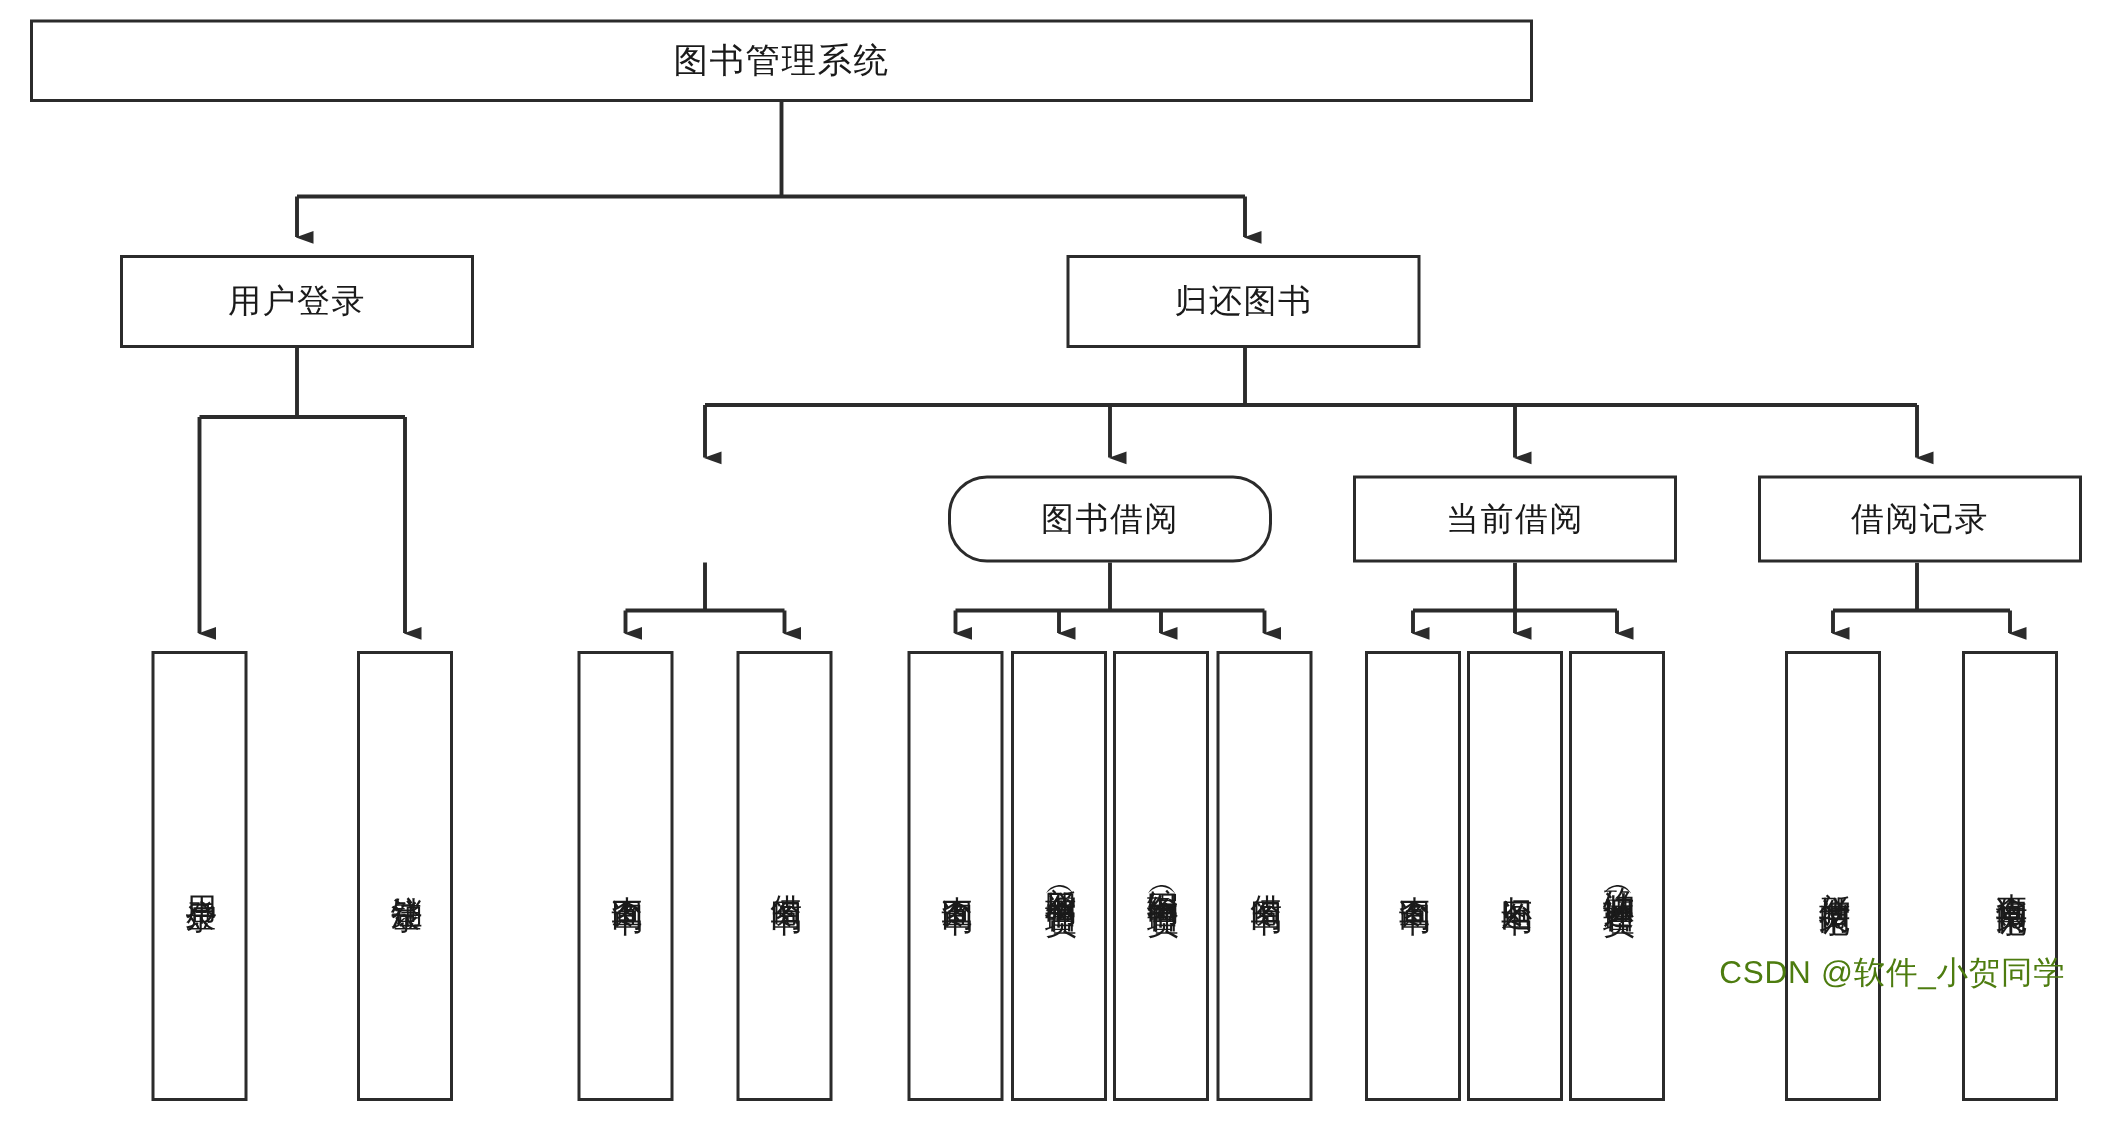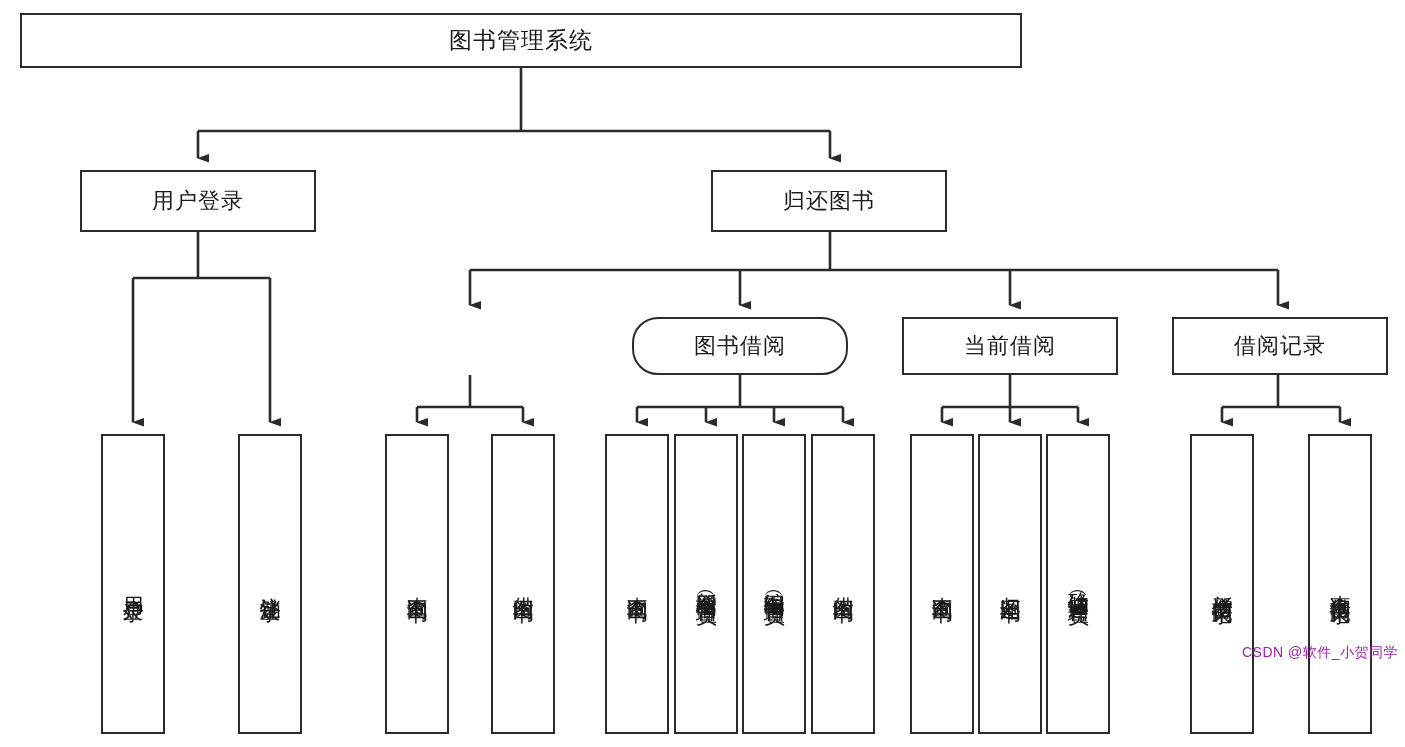--- a/index.html
+++ b/index.html
@@ -12,22 +12,22 @@
         border:2.5px solid #2b2b2b;display:flex;align-items:center;
         justify-content:center;color:#1a1a1a;}
   .node.h{font-size:22px;letter-spacing:1px;line-height:1.2;}
   .node.root{font-size:23px;}
   .node.leaf{writing-mode:vertical-rl;text-orientation:upright;
              font-size:21px;letter-spacing:2px;line-height:1.25;
              padding:10px 0;align-items:center;justify-content:center;
              white-space:normal;}
   .node.leaf > span{writing-mode:vertical-rl;text-orientation:upright;
                     display:block;text-align:center;}
-  .watermark{position:absolute;right:7px;bottom:6px;font-size:14px;
-             color:#a21caf;letter-spacing:.5px;white-space:nowrap;}
+  .watermark{position:absolute;right:28px;bottom:6px;font-size:21px;
+             color:#4d7c0f;letter-spacing:.5px;white-space:nowrap;}
 </style>
 </head>
 <body>
 
 <div id="stage">
 
   <svg class="wires" viewBox="0 0 1405 747" xmlns="http://www.w3.org/2000/svg">
     <defs>
       <marker id="arw" markerWidth="10" markerHeight="12" refX="4.5" refY="11" orient="auto" markerUnits="userSpaceOnUse">
         <path d="M0.5,0 L9,0 L4.75,12 Z" fill="#2b2b2b"></path>

